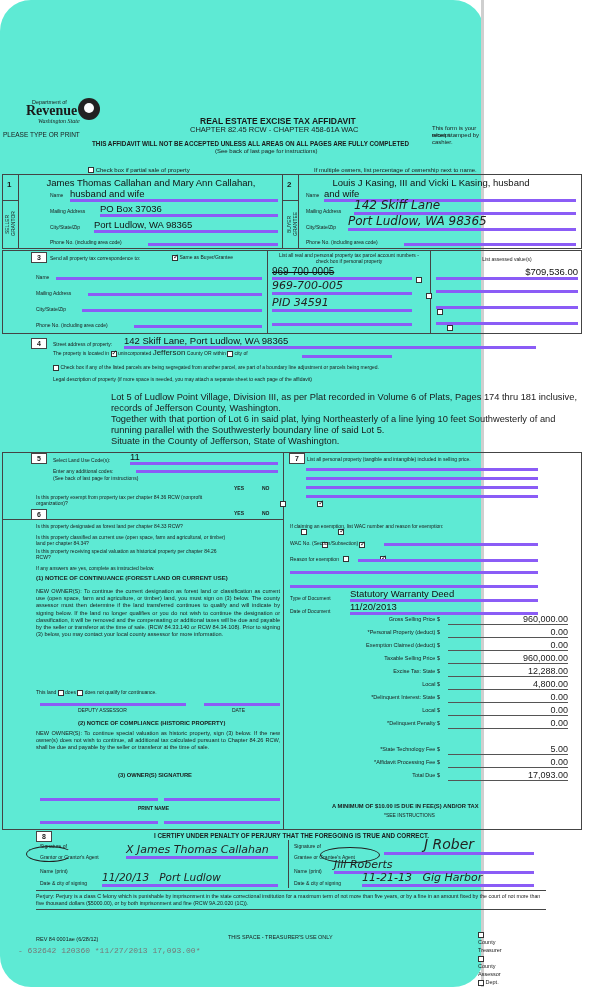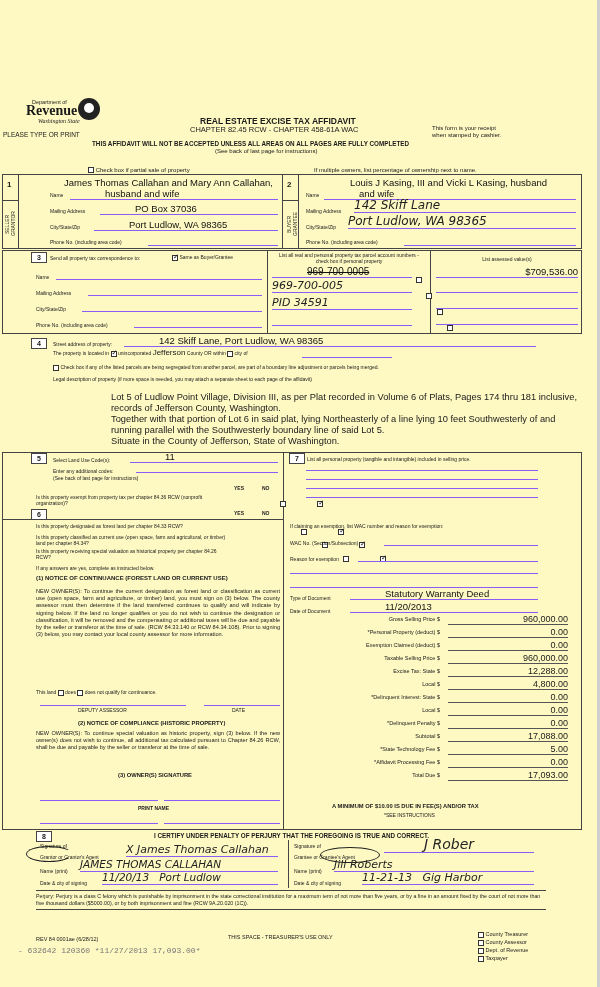--- a/index.html
+++ b/index.html
@@ -1,30 +1,30 @@
 <!DOCTYPE html>
 <html><head>
 <meta charset="utf-8">
 <style>
   * { box-sizing: border-box; margin: 0; padding: 0; }
   html, body { width: 600px; height: 987px; background: #ffffff; overflow: hidden; }
   body { font-family: "Liberation Sans", sans-serif; color: #1a1a1a; position: relative; }
-  .page { position: absolute; left: 0; top: 0; width: 600px; height: 987px; background: #fef9c3; }
+  .page { position: absolute; left: 0; top: 0; width: 484px; height: 987px; background: #5eead4; border-radius: 31px; }
   .edge { position: absolute; right: 0; top: 0; width: 3px; height: 987px; background: #cfcfcf; }
   .abs { position: absolute; }
   .tiny { font-size: 5px; line-height: 6px; }
   .sm { font-size: 6px; line-height: 7px; }
   .md { font-size: 8px; line-height: 9px; }
   .bold { font-weight: bold; }
   .box { position: absolute; border: 1px solid #444; }
   .num { position: absolute; border: 1px solid #444; font-size: 7px; font-weight: bold; text-align: center; line-height: 10px; width: 16px; height: 11px; background: #fff; }
-  .uline { position: absolute; border-bottom: 1px solid #8b5cf6; }
+  .uline { position: absolute; border-bottom: 3px solid #8b5cf6; }
   .cb { display: inline-block; width: 6px; height: 6px; border: 1px solid #333; vertical-align: middle; position: relative; background: #fff; }
   .cb.checked::after { content: "✓"; position: absolute; left: 0; top: -3px; font-size: 7px; line-height: 8px; }
-  .typed { font-size: 9.5px; line-height: 11px; color: #111; padding-left: 35px; }
+  .typed { font-size: 9.5px; line-height: 11px; color: #111; }
   .hand { font-family: "DejaVu Sans", sans-serif; font-style: italic; color: #222; }
   .vtext { position: absolute; writing-mode: vertical-rl; transform: rotate(180deg); font-size: 5px; line-height: 6px; text-align: center; }
   .right { text-align: right; }
   .center { text-align: center; }
   .logo-r { position: absolute; width: 22px; height: 22px; border-radius: 50%; background: #222; }
   .logo-r::after { content: ""; position: absolute; left: 6px; top: 5px; width: 10px; height: 10px; border-radius: 50%; background: #fcfcfc; }
   .fee-row { position: absolute; left: 300px; width: 280px; height: 11px; }
   .fee-label { position: absolute; right: 140px; font-size: 5.5px; line-height: 11px; }
   .fee-val { position: absolute; left: 148px; width: 120px; border-bottom: 1px solid #555; text-align: right; font-size: 9px; line-height: 10px; }
   .para { font-size: 5.6px; line-height: 7.2px; text-align: justify; }
@@ -247,24 +247,20 @@
       <span class="fee-val">0.00</span>
     </div>
   <div class="fee-row" style="top:705px;">
       <span class="fee-label">Local $</span>
       <span class="fee-val">0.00</span>
     </div>
   <div class="fee-row" style="top:718px;">
       <span class="fee-label">*Delinquent Penalty $</span>
       <span class="fee-val">0.00</span>
     </div>
-  <div class="fee-row" style="top:731px;">
-      <span class="fee-label">Subtotal $</span>
-      <span class="fee-val">17,088.00</span>
-    </div>
   <div class="fee-row" style="top:744px;">
       <span class="fee-label">*State Technology Fee $</span>
       <span class="fee-val">5.00</span>
     </div>
   <div class="fee-row" style="top:757px;">
       <span class="fee-label">*Affidavit Processing Fee $</span>
       <span class="fee-val">0.00</span>
     </div>
   <div class="fee-row" style="top:770px;">
       <span class="fee-label">Total Due $</span>
@@ -277,21 +273,20 @@
   
   <div class="num" style="left:36px;top:831px;">8</div>
   <div class="abs bold" style="left:154px;top:832px;font-size:6.3px;">I CERTIFY UNDER PENALTY OF PERJURY THAT THE FOREGOING IS TRUE AND CORRECT.</div>
   <div class="abs" style="left:288px;top:840px;width:1px;height:48px;background:#444;"></div>
 
   <div class="abs tiny" style="left:40px;top:843px;">Signature of</div>
   <div class="abs tiny" style="left:40px;top:854px;">Grantor or Grantor's Agent</div>
   <div class="abs" style="left:26px;top:846px;width:46px;height:16px;border:1px solid #222;border-radius:50%;border-right-color:transparent;"></div>
   <div class="uline hand" style="left:126px;top:843px;width:152px;font-size:11px;line-height:13px;">X James Thomas Callahan</div>
   <div class="abs tiny" style="left:40px;top:868px;">Name (print)</div>
-  <div class="uline hand" style="left:80px;top:858px;width:198px;font-size:10.5px;line-height:13px;">JAMES THOMAS CALLAHAN</div>
   <div class="abs tiny" style="left:40px;top:880px;">Date &amp; city of signing</div>
   <div class="uline hand" style="left:102px;top:871px;width:176px;font-size:10.5px;line-height:13px;white-space:pre;">11/20/13   Port Ludlow</div>
 
   <div class="abs tiny" style="left:294px;top:843px;">Signature of</div>
   <div class="abs tiny" style="left:294px;top:854px;">Grantee or Grantee's Agent</div>
   <div class="abs" style="left:320px;top:847px;width:60px;height:16px;border:1px solid #222;border-radius:50%;"></div>
   <div class="uline hand" style="left:384px;top:836px;width:150px;font-size:14px;line-height:16px;padding-left:40px;">J Rober</div>
   <div class="abs tiny" style="left:294px;top:868px;">Name (print)</div>
   <div class="uline hand" style="left:334px;top:858px;width:200px;font-size:11px;line-height:13px;">Jill Roberts</div>
   <div class="abs tiny" style="left:294px;top:880px;">Date &amp; city of signing</div>

